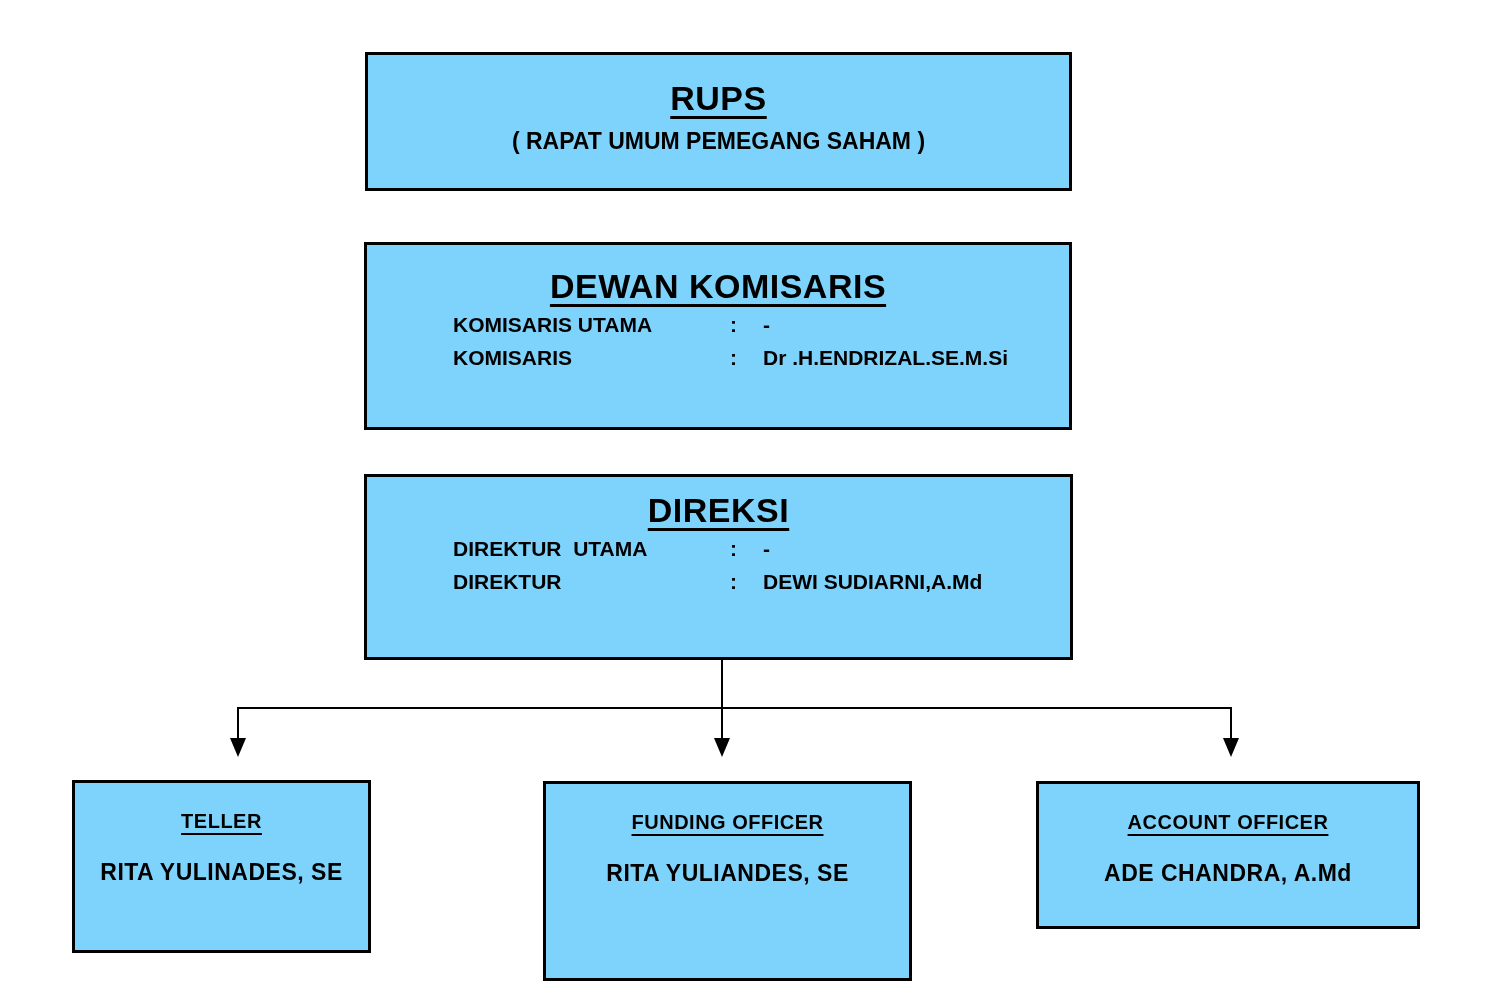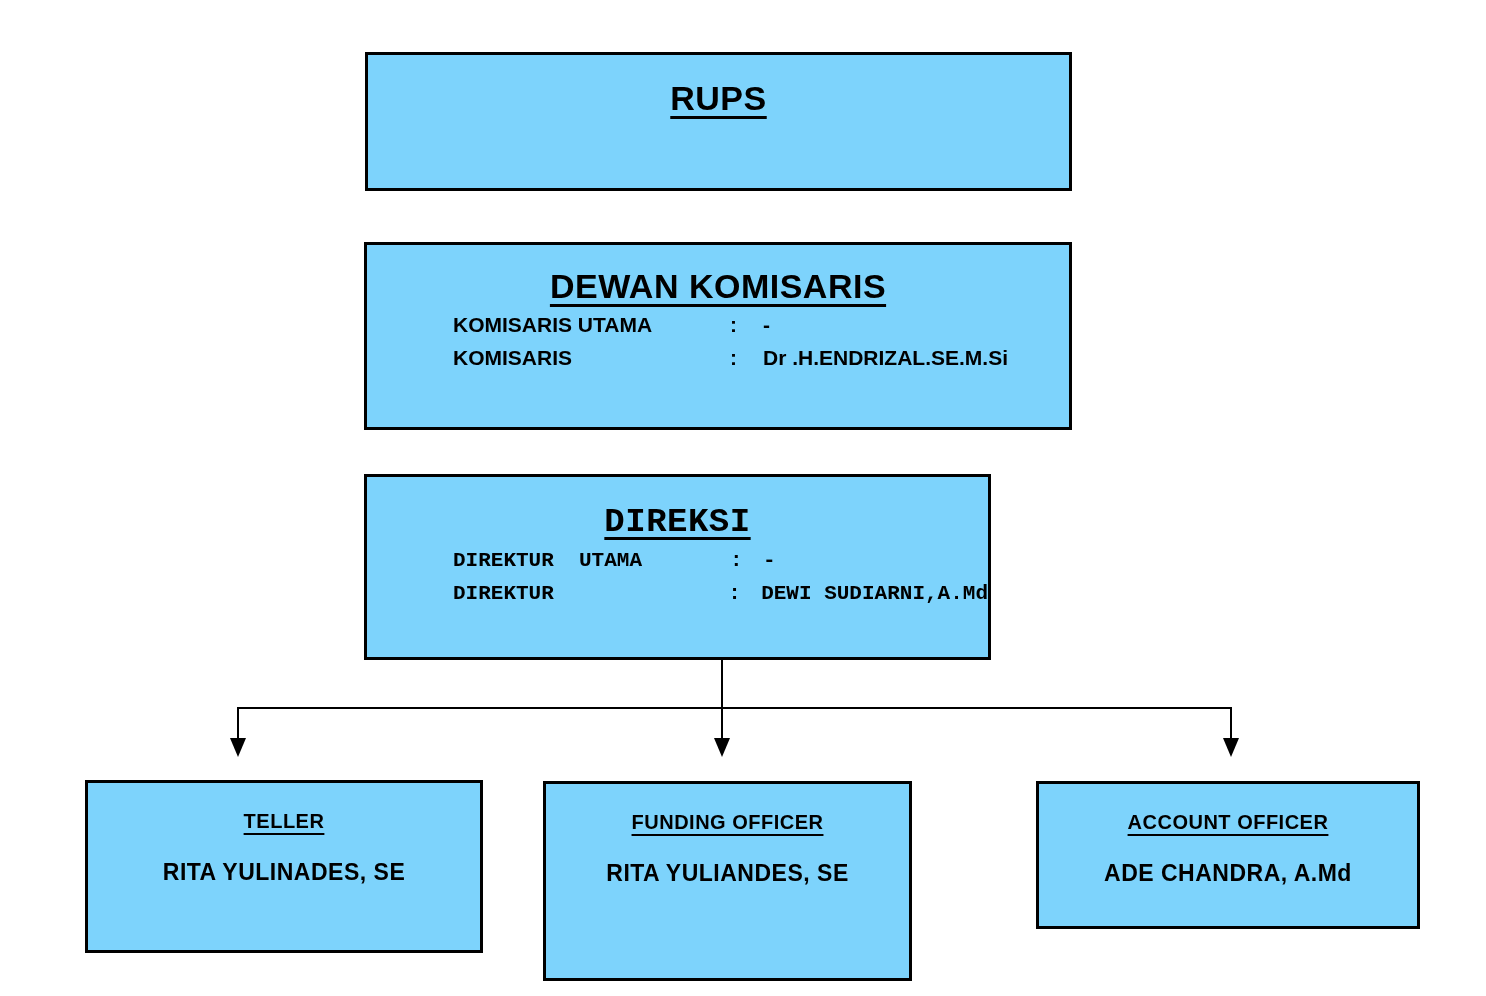--- a/index.html
+++ b/index.html
@@ -60,22 +60,22 @@
   .person-name {
     font-size: 23px;
     font-weight: 700;
     letter-spacing: 0.5px;
     margin-top: 26px;
     line-height: 1.2;
     text-align: center;
   }
   #box-rups     { left: 365px; top: 52px;  width: 707px; height: 139px; padding-top: 23px; }
   #box-dewan    { left: 364px; top: 242px; width: 708px; height: 188px; padding-top: 21px; }
-  #box-direksi  { left: 364px; top: 474px; width: 627px; height: 186px; padding-top: 25px; font-family: Liberation Mono, monospace; }
-  #box-teller   { left: 85px;   top: 780px; width: 398px; height: 173px; padding-top: 26px; }
+  #box-direksi  { left: 364px; top: 474px; width: 709px; height: 186px; padding-top: 13px; }
+  #box-teller   { left: 72px;   top: 780px; width: 299px; height: 173px; padding-top: 26px; }
   #box-funding  { left: 543px;  top: 781px; width: 369px; height: 200px; padding-top: 26px; }
   #box-account  { left: 1036px; top: 781px; width: 384px; height: 148px; padding-top: 26px; }
   .line { position: absolute; background: #000000; }
   #conn-stem       { left: 721px;  top: 660px; width: 2px;  height: 48px; }
   #conn-rail       { left: 237px;  top: 707px; width: 995px; height: 2px; }
   #conn-drop-left  { left: 237px;  top: 707px; width: 2px;  height: 32px; }
   #conn-drop-mid   { left: 721px;  top: 707px; width: 2px;  height: 32px; }
   #conn-drop-right { left: 1230px; top: 707px; width: 2px;  height: 32px; }
   .arrowhead {
     position: absolute;
@@ -88,20 +88,21 @@
   #arrow-mid   { left: 714px;  top: 738px; }
   #arrow-right { left: 1223px; top: 738px; }
 </style>
 </head>
 <body>
 
 <div id="canvas">
 
   <div class="box" id="box-rups">
     <span class="title-lg">RUPS</span>
+    <div class="subtitle">( RAPAT UMUM PEMEGANG SAHAM )</div>
   </div>
 
   <div class="box" id="box-dewan">
     <span class="title-lg">DEWAN KOMISARIS</span>
     <div class="rows">
       <div class="row">
         <span class="lbl">KOMISARIS UTAMA</span>
         <span class="sep">:</span>
         <span class="val">-</span>
       </div>

